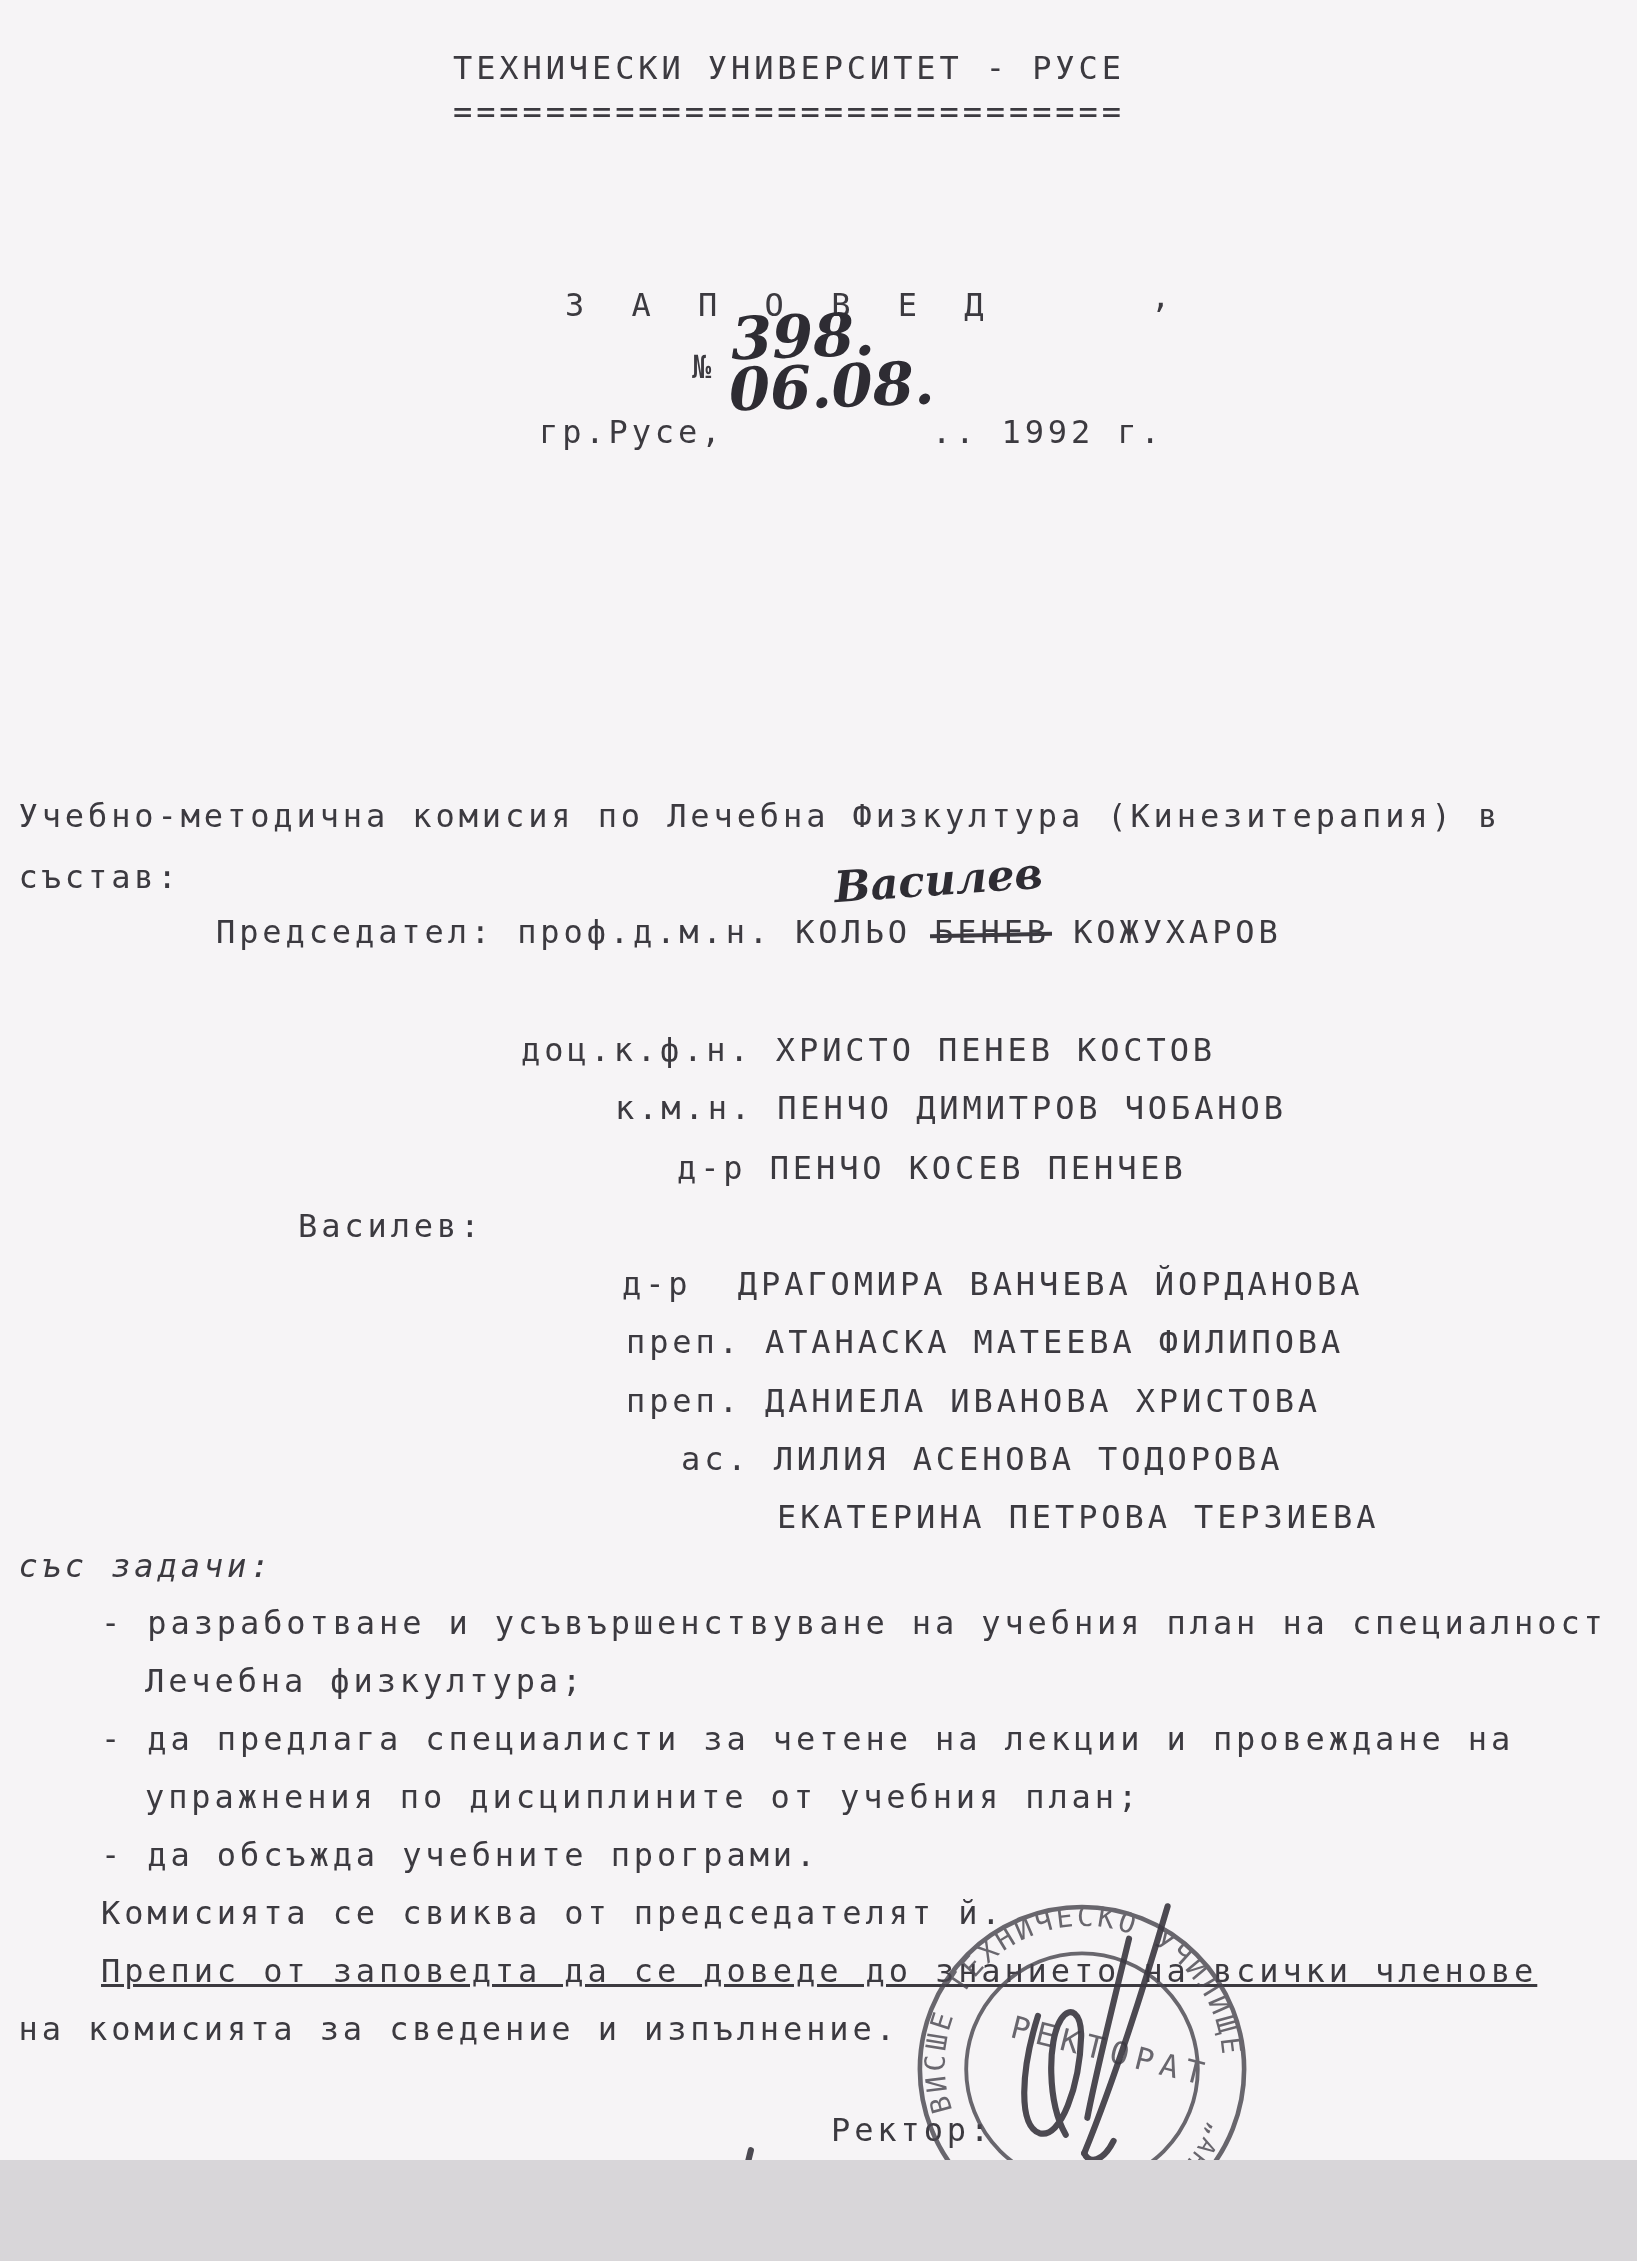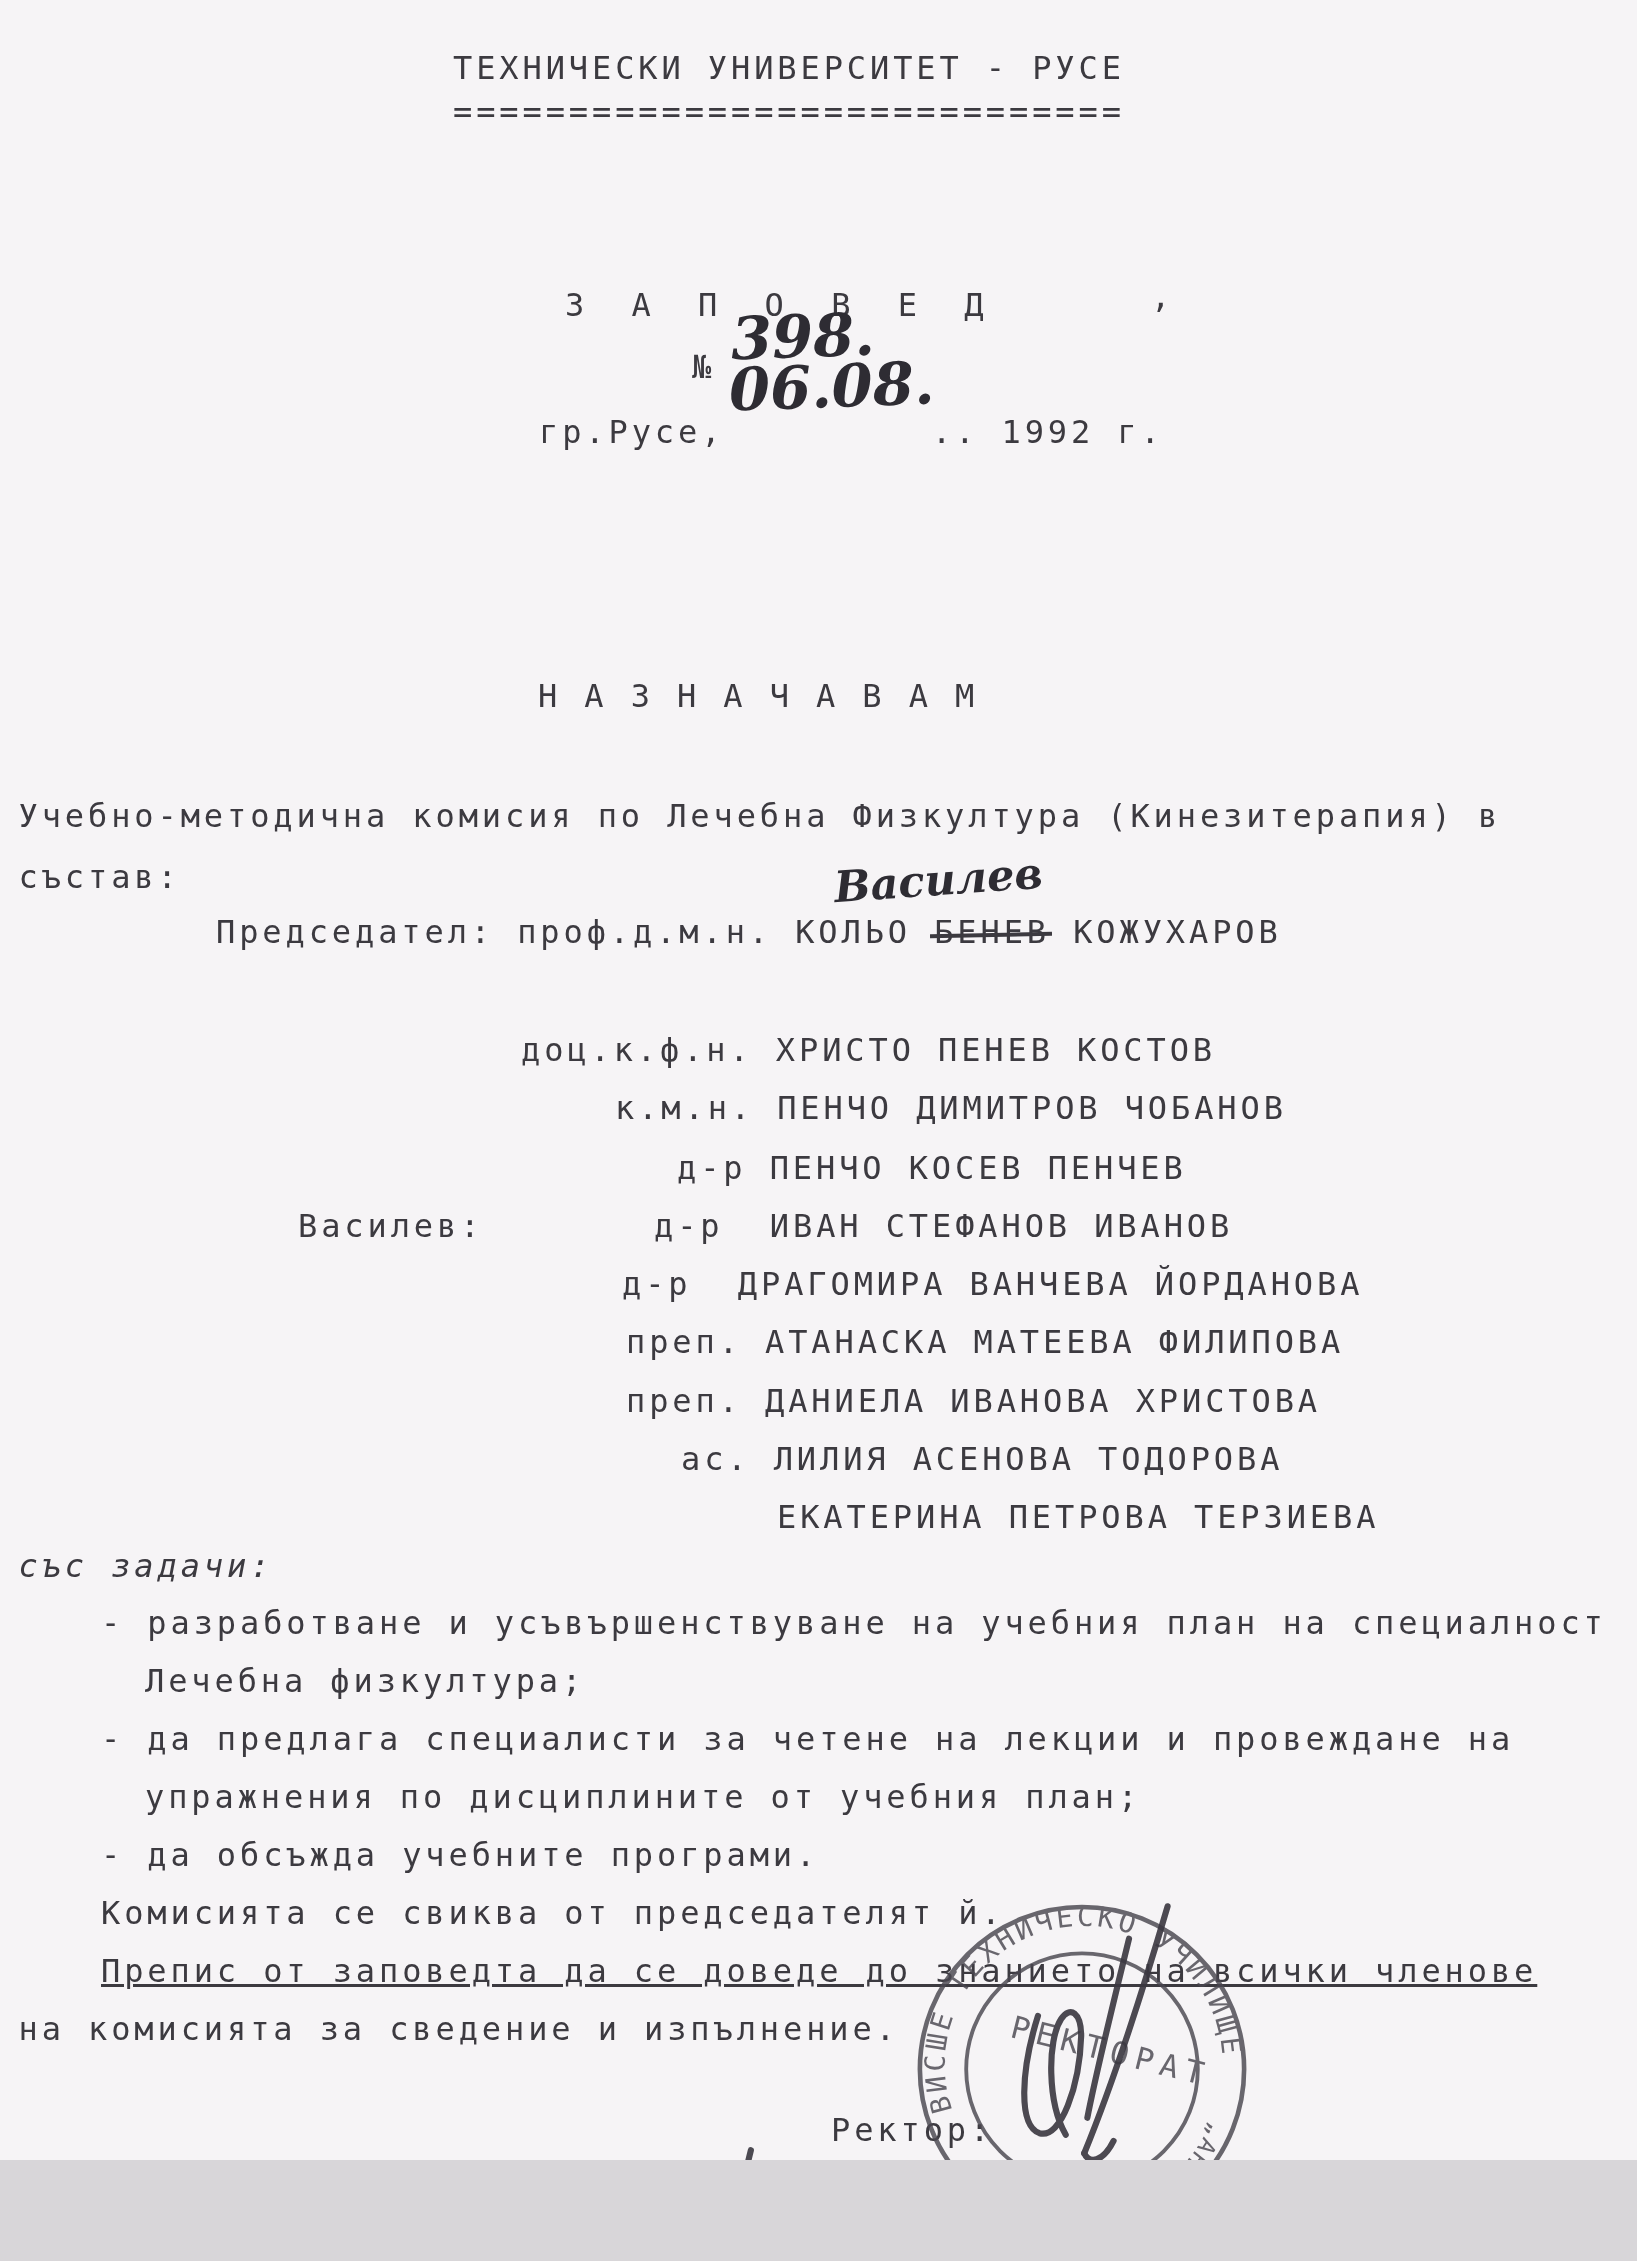--- a/index.html
+++ b/index.html
@@ -53,34 +53,32 @@
   <div class="line" style="left:1151px;top:278px;">,</div>
 
   <div class="line" style="left:692px;top:348px;">№</div>
   <div class="hand hand-big" style="left:731px;top:307px;">398.</div>
 
   <div class="line" style="left:539px;top:413px;">гр.Русе,</div>
   <div class="hand hand-big" style="left:729px;top:357px;">06.08.</div>
   <div class="line" style="left:932px;top:413px;">.. 1992 г.</div>
 
 
-  <div class="line" style="left:538px;top:677px;">Н А З Н А Ч А В А М</div>
 
   <div class="line" style="left:18.5px;top:797px;">Учебно-методична комисия по Лечебна Физкултура (Кинезитерапия) в</div>
   <div class="line" style="left:18.5px;top:858px;">състав:</div>
 
   <div class="line" style="left:216px;top:913px;"><span>Председател: проф.д.м.н. КОЛЬО </span><span class="struck">БЕНЕВ</span><span> КОЖУХАРОВ</span></div>
   <div class="hand hand-mid" style="left:834px;top:859px;">Василев</div>
 
   <div class="line" style="left:521px;top:1031px;">доц.к.ф.н. ХРИСТО ПЕНЕВ КОСТОВ</div>
   <div class="line" style="left:615px;top:1089px;">к.м.н. ПЕНЧО ДИМИТРОВ ЧОБАНОВ</div>
   <div class="line" style="left:677px;top:1149px;">д-р ПЕНЧО КОСЕВ ПЕНЧЕВ</div>
 
   <div class="line" style="left:298px;top:1207px;">Василев:</div>
-  <div class="line" style="left:654px;top:1207px;">д-р  ИВАН СТЕФАНОВ ИВАНОВ</div>
   <div class="line" style="left:622px;top:1265px;">д-р  ДРАГОМИРА ВАНЧЕВА ЙОРДАНОВА</div>
   <div class="line" style="left:626px;top:1323px;">преп. АТАНАСКА МАТЕЕВА ФИЛИПОВА</div>
   <div class="line" style="left:626px;top:1382px;">преп. ДАНИЕЛА ИВАНОВА ХРИСТОВА</div>
   <div class="line" style="left:681px;top:1440px;">ас. ЛИЛИЯ АСЕНОВА ТОДОРОВА</div>
   <div class="line" style="left:777px;top:1498px;">ЕКАТЕРИНА ПЕТРОВА ТЕРЗИЕВА</div>
 
   <div class="line" style="left:18.5px;top:1547px;font-style:italic;">със задачи:</div>
   <div class="line" style="left:101px;top:1604px;">- разработване и усъвършенствуване на учебния план на специалност</div>
   <div class="line" style="left:145px;top:1662px;">Лечебна физкултура;</div>
   <div class="line" style="left:101px;top:1720px;">- да предлага специалисти за четене на лекции и провеждане на</div>

